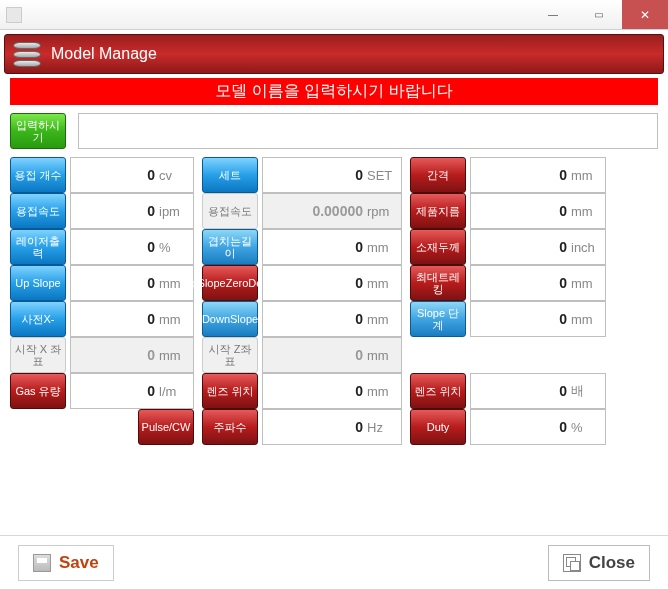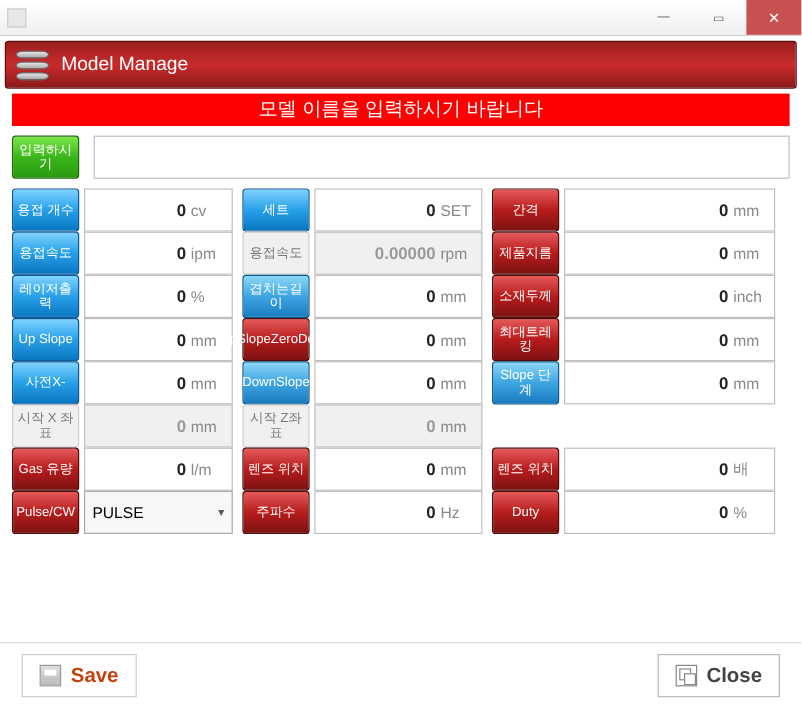--- a/index.html
+++ b/index.html
@@ -24,21 +24,21 @@
 
   
   .notice { margin: 0 10px 4px 10px; background: #ff0000; color: #fff; text-align: center; font-size: 16px; padding: 3px 0; }
 
   
   .grid-area { padding: 4px 10px; display: flex; flex-direction: column; gap: 8px; }
   .row { display: flex; gap: 8px; }
   .cell { display: flex; align-items: stretch; height: 36px; }
   .col1 { width: 184px; justify-content: flex-end; }
   .col2 { width: 200px; }
-  .col3 { width: 236px; }
+  .col3 { width: 196px; }
 
   .label-btn { width: 56px; height: 36px; border: 1px solid #444; border-radius: 3px; color: #fff; font-size: 11px; display:flex; align-items:center; justify-content:center; text-align:center; padding: 1px; line-height:1.1; }
   .lbl-green { background: linear-gradient(to bottom, #7be84a, #3bb61b 50%, #2a9a10); border-color:#1b6b08; }
   .lbl-blue { background: linear-gradient(to bottom, #7fd3ff, #27a0e8 50%, #0b76c1); border-color:#075a96; }
   .lbl-blue2 { background: linear-gradient(to bottom, #8cd7f7, #3fa5e2 50%, #1a7cc0); border-color:#0d5c8f; }
   .lbl-red { background: linear-gradient(to bottom, #e55a5a, #b71c1c 50%, #7e1212); border-color:#4f0a0a; }
   .lbl-gray { background: #f0f0f0; color: #777; border: 1px solid #ccc; }
 
   .value-box { flex: 1; background: #fff; border: 1px solid #bfbfbf; margin-left: 4px; display:flex; align-items:center; justify-content:flex-end; padding: 0 6px; font-size: 14px; color:#222; gap:4px; }
   .value-box.disabled { background: #f0f0f0; color:#9a9a9a; }
@@ -243,24 +243,20 @@
           <div class="label-btn lbl-red">렌즈 위치</div>
           <div class="value-box">
             <span style="font-weight: 600;">0</span>
             <span class="unit">배</span>
           </div>
         </div>
       </div>
       <div class="row">
         <div class="cell col1">
           <div class="label-btn lbl-red">Pulse/CW</div>
-          <div class="select-box">
-            <span>PULSE</span>
-            <span class="select-arrow">▾</span>
-          </div>
         </div>
         <div class="cell col2">
           <div class="label-btn lbl-red">주파수</div>
           <div class="value-box">
             <span style="font-weight: 600;">0</span>
             <span class="unit">Hz</span>
           </div>
         </div>
         <div class="cell col3">
           <div class="label-btn lbl-red">Duty</div>

